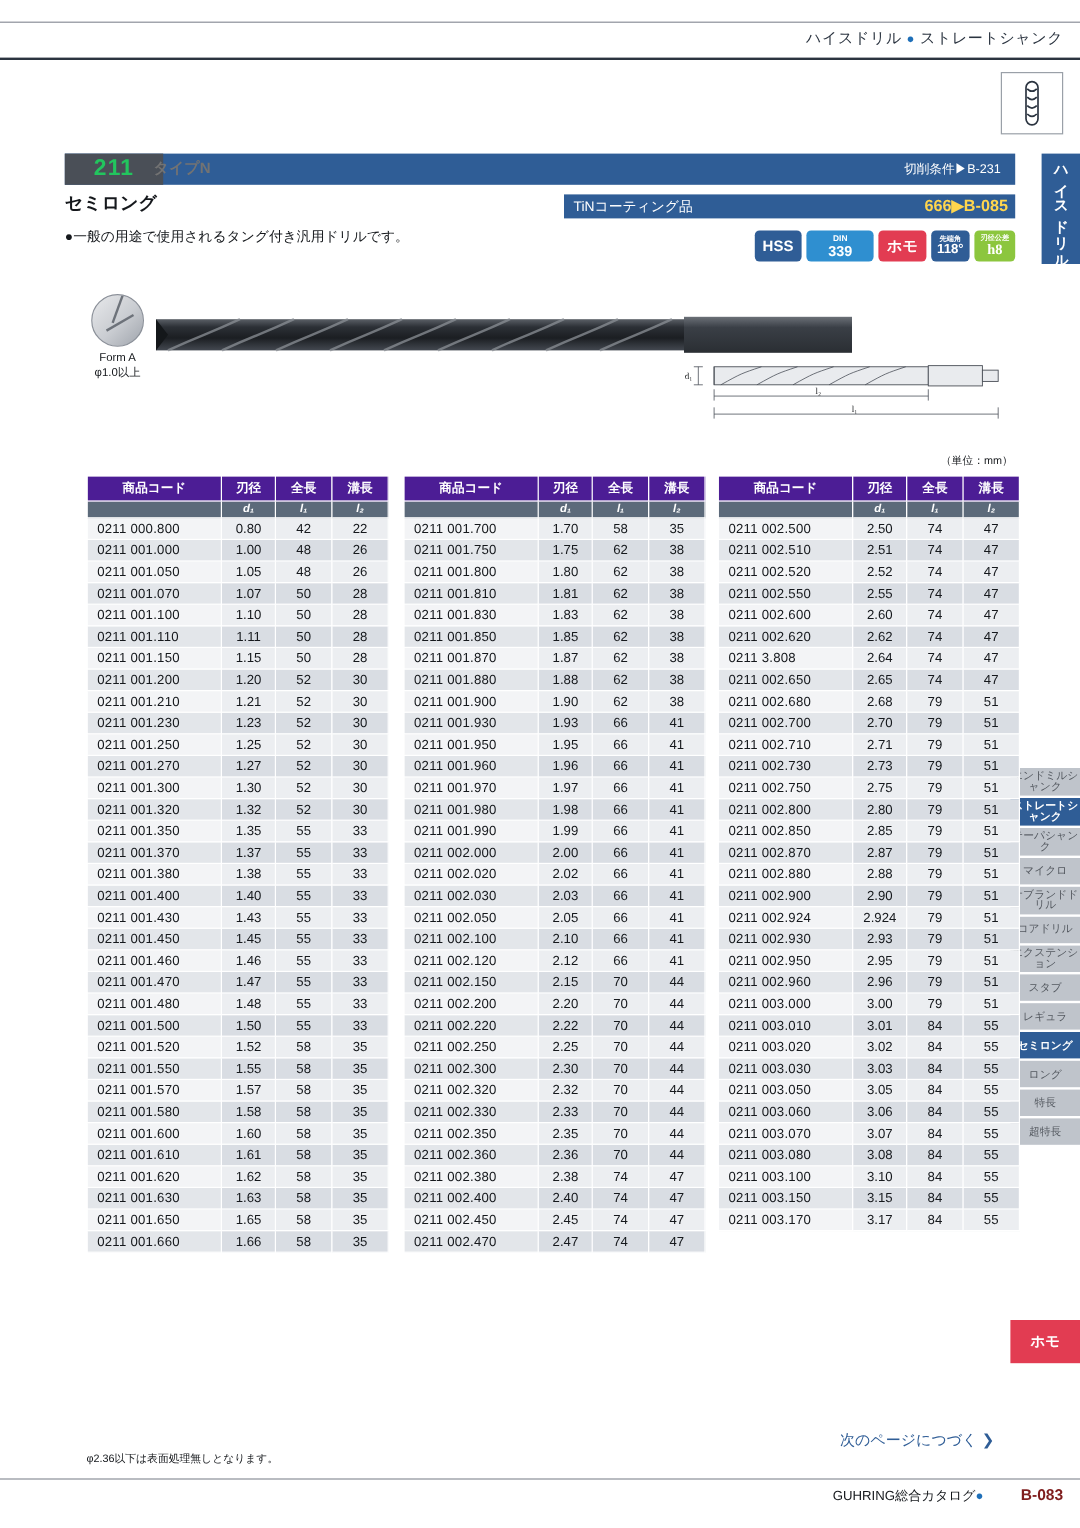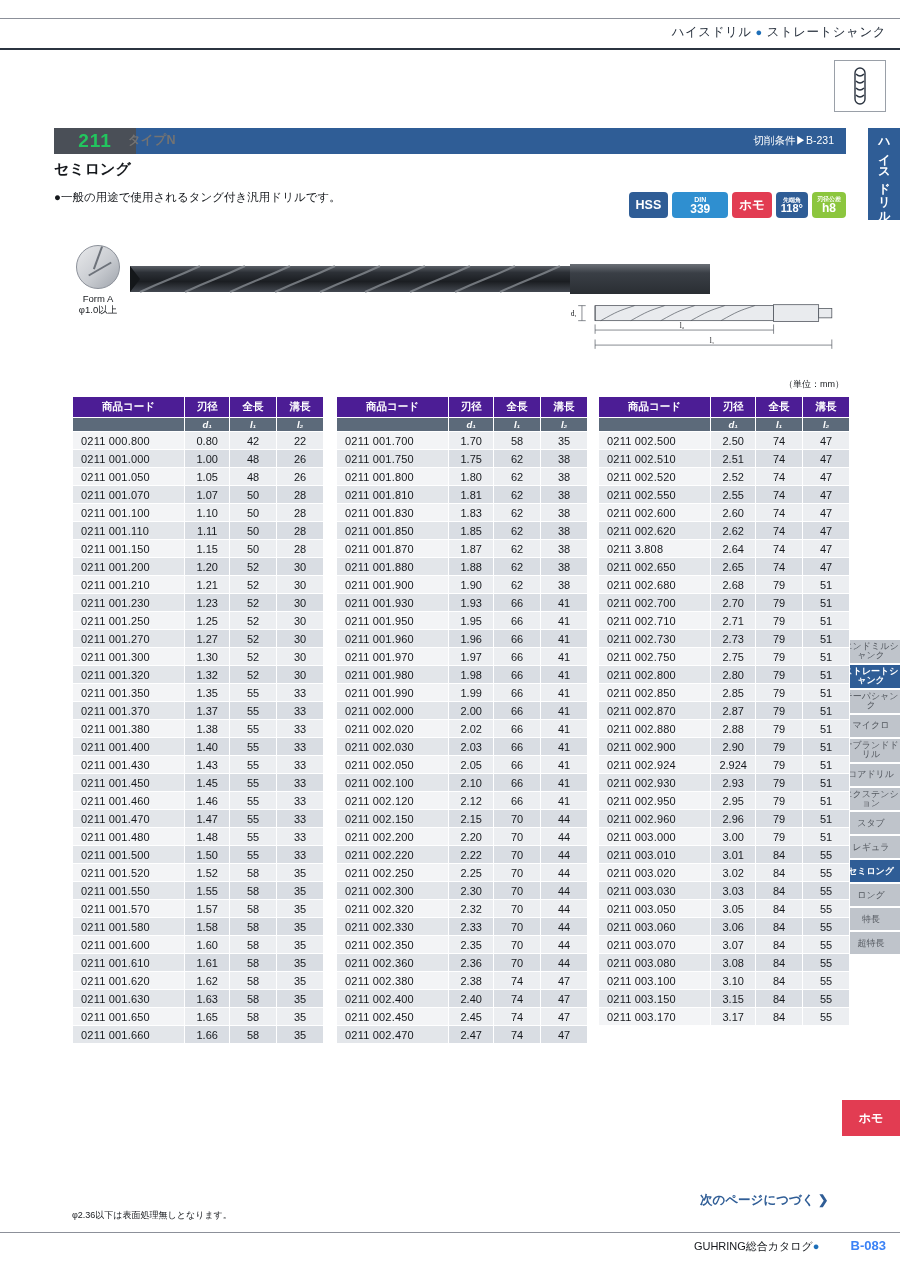--- a/index.html
+++ b/index.html
@@ -65,21 +65,21 @@
     font-size:12.5px; line-height:1;
   }
   .badge.hss { background:#2f5d96; }
   .badge.din { background:#2f8fd0; flex-direction:column; gap:0; padding:0 18px; }
   .badge.din .a { font-size:7px; }
   .badge.din .b { font-size:12px; }
   .badge.homo { background:#e23c52; }
   .badge.ang { background:#2f5d96; flex-direction:column; padding:0 5px; }
   .badge.ang .a { font-size:6px; }
   .badge.ang .b { font-size:11px; }
-  .badge.h8 { background:#8cc63e; flex-direction:column; padding:0 5px; }
+  .badge.h8 { background:#8cc63e; flex-direction:column; padding:0 5px;font-family:Liberation Serif, serif; }
   .badge.h8 .a { font-size:6px; }
   .badge.h8 .b { font-size:12px; }
 
   
   .tab-main {
     position:absolute; right:0; top:128px; width:32px; height:92px;
     background:#2f5d96; color:#fff; font-size:12px; font-weight:bold;
     display:flex; align-items:center; justify-content:center; text-align:center;
     letter-spacing:1px;
   }
@@ -145,27 +145,27 @@
   #t2 { left:336px; top:396px; width:252px; }
   #t3 { left:598px; top:396px; width:252px; }
 
   .col-code { width:110px; }
   .col-d  { width:44px; }
   .col-l1 { width:46px; }
   .col-l2 { width:46px; }
 
   .foot-note { position:absolute; left:72px; top:1209px; font-size:9px; color:#15181c; }
   .next-page {
-    position:absolute; left:700px; top:1192px; font-size:12.5px; font-weight:bold; color:#2f5d96;
+    position:absolute; left:700px; top:1192px; font-size:12.5px; font-weight:normal; color:#2f5d96;
   }
   .next-page .arr { color:#2f5d96; }
   .bottom-rule { position:absolute; left:0; top:1232px; width:900px; height:1px; background:#8c9099; }
   .foot-brand { position:absolute; right:14px; top:1238px; font-size:11px; color:#15181c; }
   .foot-brand .dot { color:#1e6fb8; }
-  .foot-brand b { color:#3b82f6; font-size:13px;padding-left:28px; }
+  .foot-brand b { color:#7f1d1d; font-size:13px;padding-left:28px; }
 </style>
 </head>
 <body>
 
 <div class="page">
 
   <div class="top-rule"></div>
   <div class="top-rule2"></div>
 
   <div class="header-text">
@@ -183,20 +183,24 @@
       <path d="M10 29 Q14 33 18 29" fill="none" stroke="#2b3440" stroke-width="1.4"></path>
     </svg>
   </div>
 
   <div class="band"></div>
   <div class="band-num">211</div>
   <div class="band-type">タイプN</div>
   <div class="band-cond">切削条件▶B-231</div>
   <div class="sub-title">セミロング</div>
 
+  <div class="tin-bar">
+    <span class="t1">TiNコーティング品</span>
+    <span class="t2">666▶B-085</span>
+  </div>
 
   <div class="lead">●一般の用途で使用されるタング付き汎用ドリルです。</div>
 
   <div class="badges">
     <div class="badge hss">
       <span>HSS</span>
     </div>
     <div class="badge din">
       <span class="a">DIN</span>
       <span class="b">339</span>

